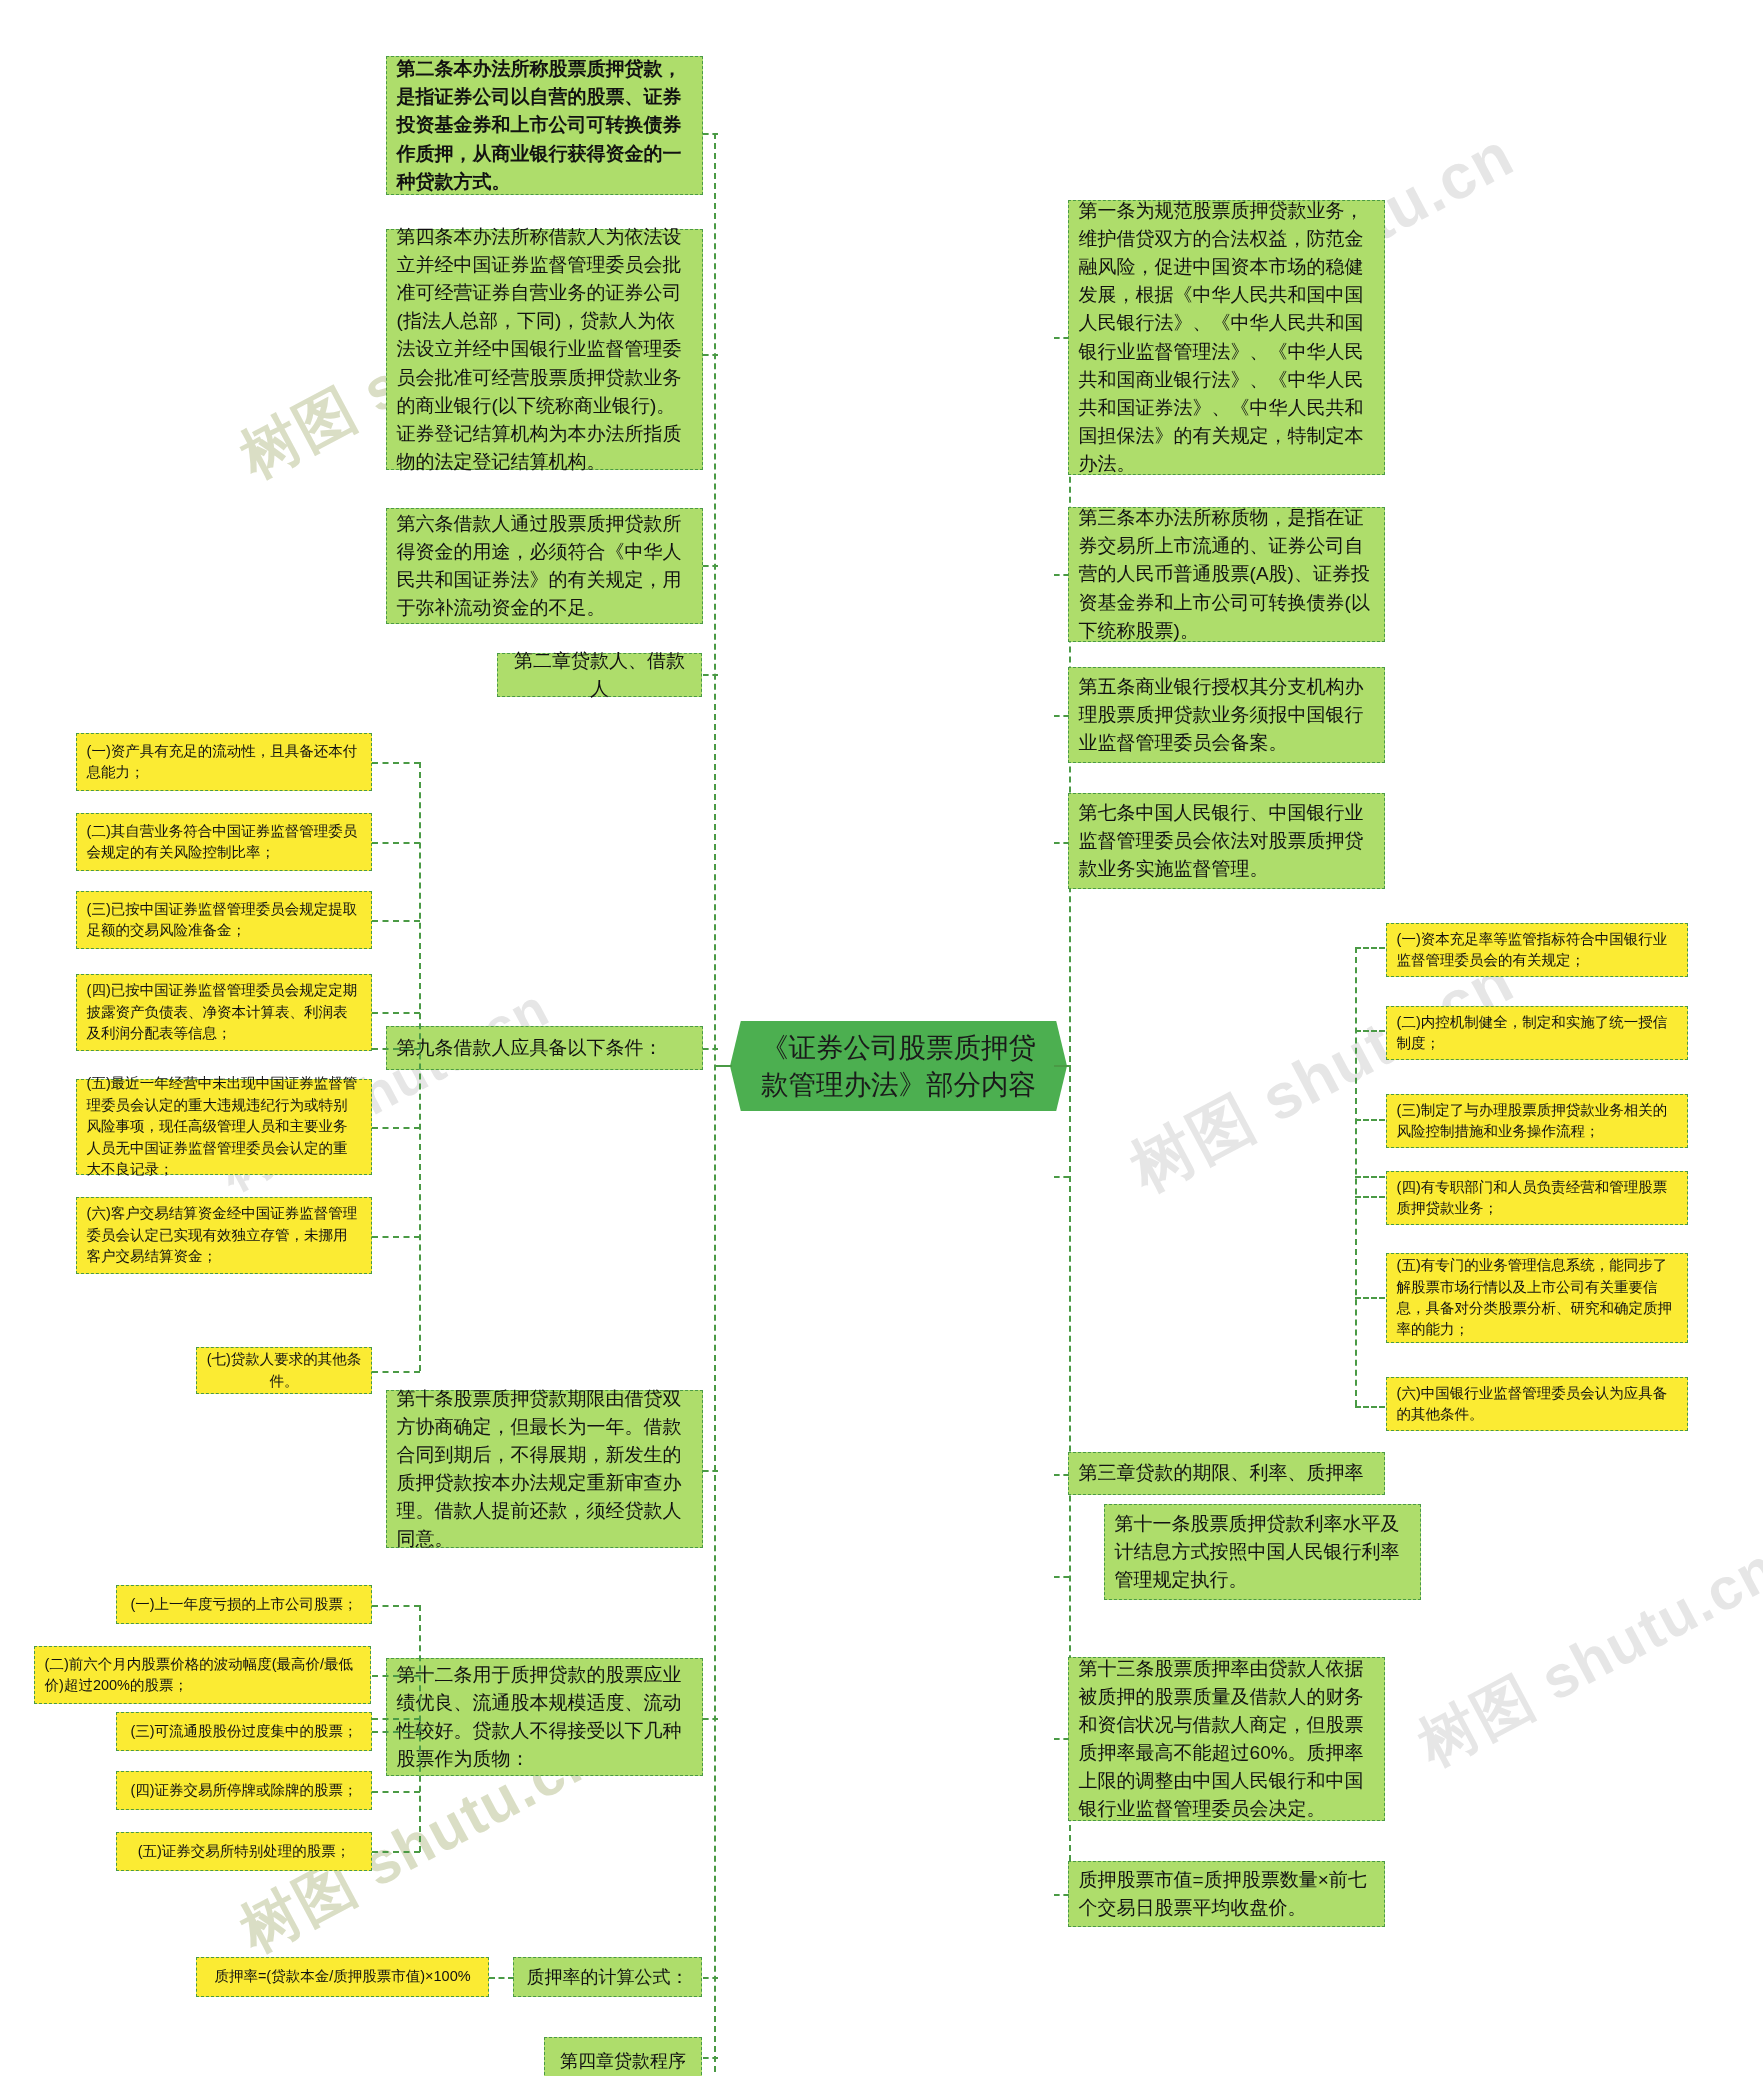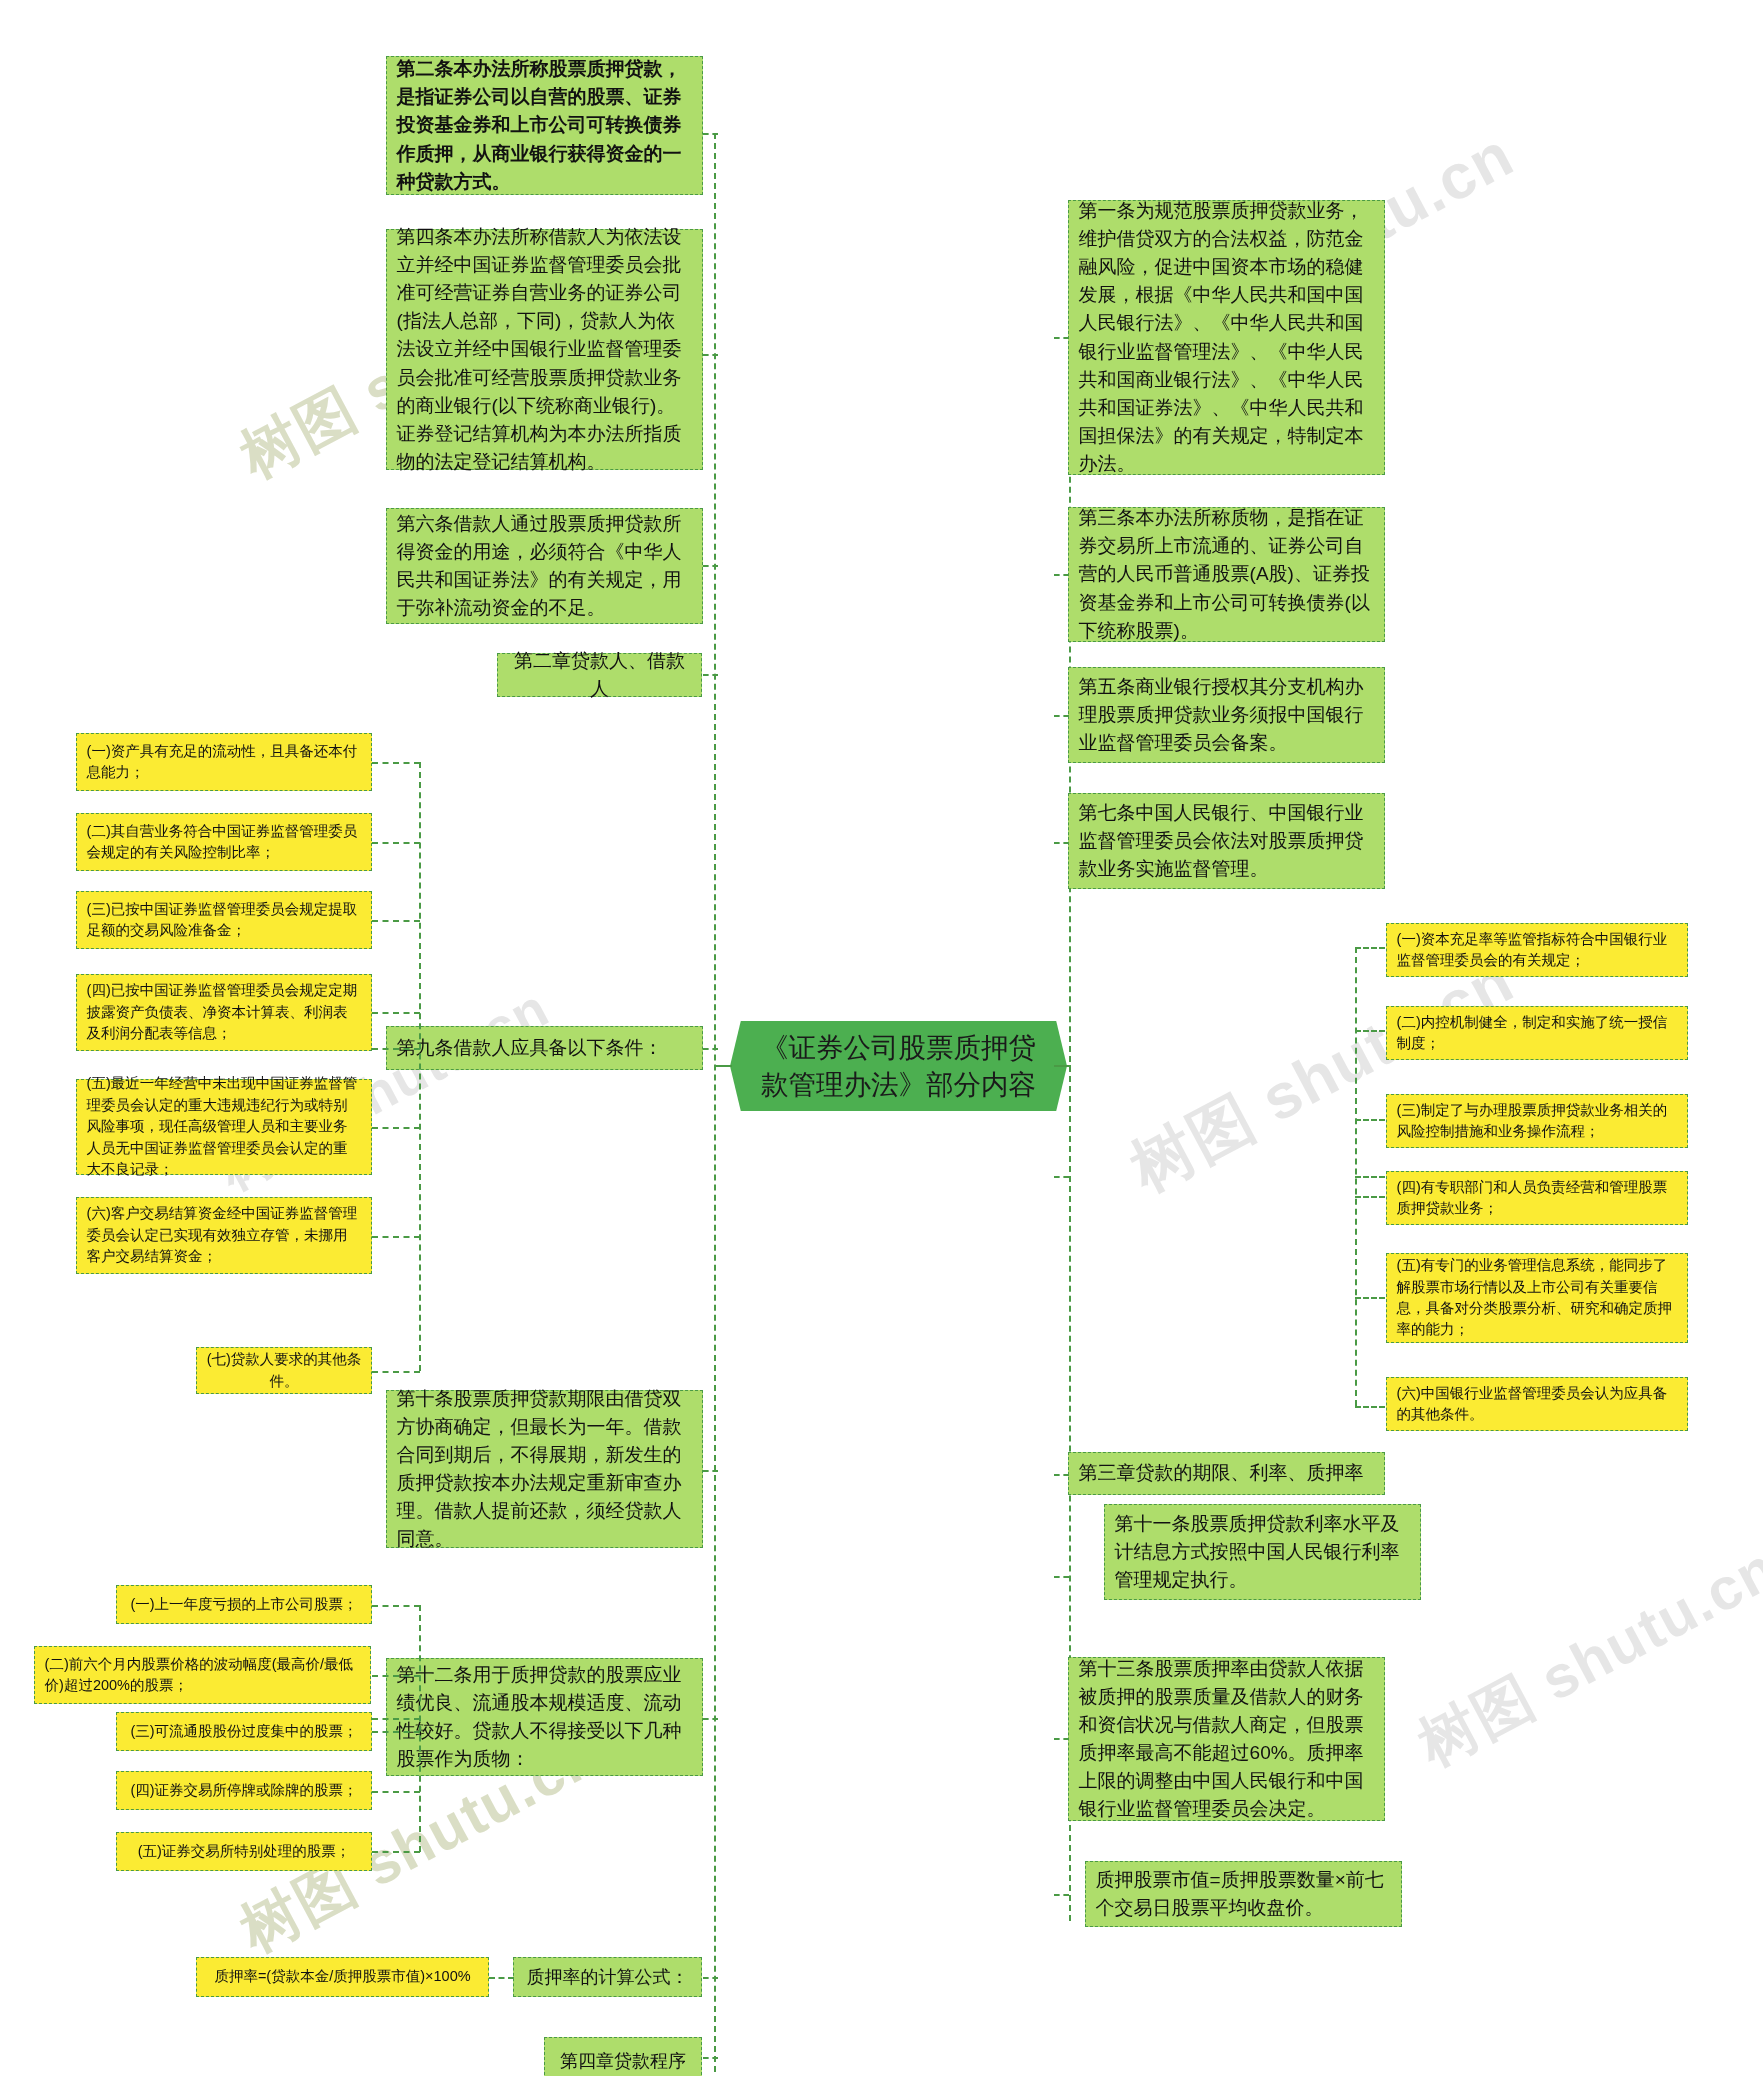--- a/index.html
+++ b/index.html
@@ -256,19 +256,19 @@
   <div class="node green fs28" style="left:1068px;top:1504px;width:317px;height:96px;margin-left:36px;">
     <span>第十一条股票质押贷款利率水平及计结息方式按照中国人民银行利率管理规定执行。</span>
   </div>
   <div class="ln h" style="left:1054px;top:1576px;width:15px;"></div>
 
   <div class="node green fs28" style="left:1068px;top:1657px;width:317px;height:164px;">
     <span>第十三条股票质押率由贷款人依据被质押的股票质量及借款人的财务和资信状况与借款人商定，但股票质押率最高不能超过60%。质押率上限的调整由中国人民银行和中国银行业监督管理委员会决定。</span>
   </div>
   <div class="ln h" style="left:1054px;top:1738px;width:15px;"></div>
 
-  <div class="node green fs28" style="left:1068px;top:1861px;width:317px;height:66px;margin-left:17px;">
+  <div class="node green fs28" style="left:1068px;top:1861px;width:317px;height:66px;">
     <span>质押股票市值=质押股票数量×前七个交易日股票平均收盘价。</span>
   </div>
   <div class="ln h" style="left:1054px;top:1894px;width:15px;"></div>
 
 </div>
 
 
 </body></html>

